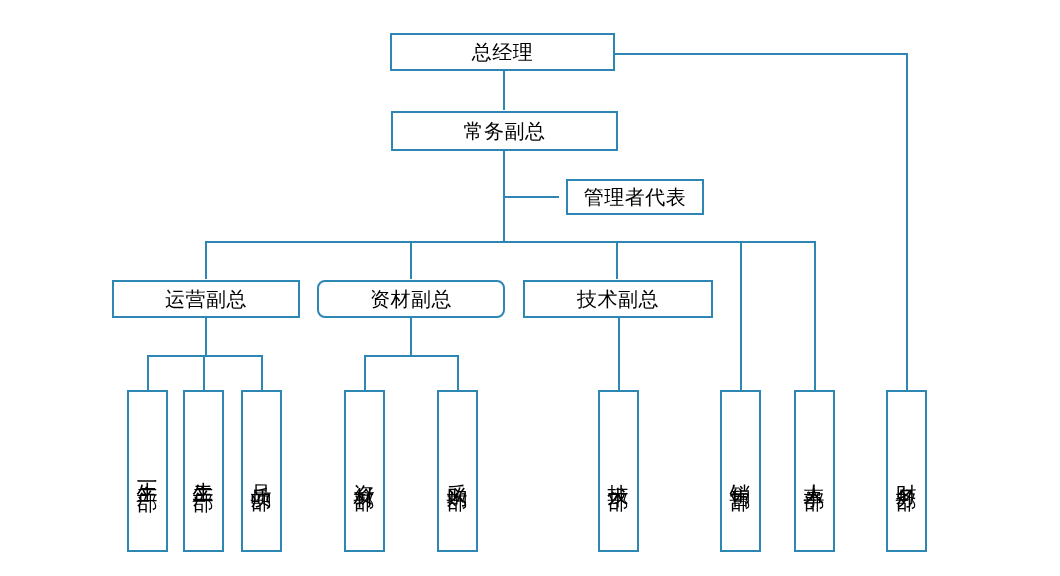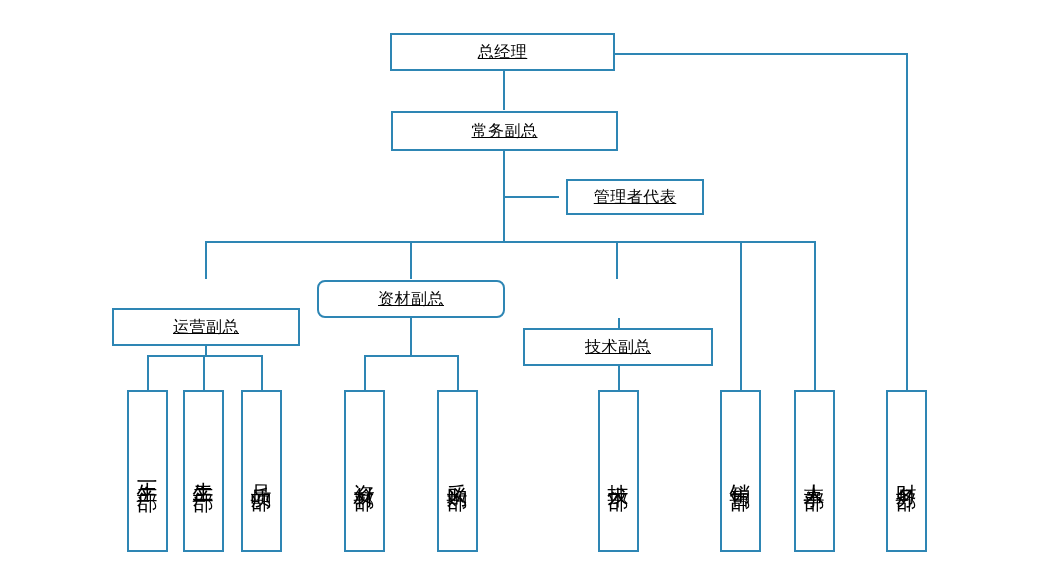--- a/index.html
+++ b/index.html
@@ -28,22 +28,21 @@
     color: #000000;
     z-index: 3;
   }
   .node-label {
     display: block;
     line-height: 1.12;
     letter-spacing: 0.5px;
     white-space: nowrap;
   }
   .node.horizontal .node-label {
-    font-size: 16px;
-    text-decoration: underline;
+    font-size: 20px;
   }
   .node.vertical {
     align-items: center;
     justify-content: center;
   }
   .node.vertical .node-label {
     writing-mode: vertical-rl;
     text-orientation: upright;
     font-size: 21px;
     letter-spacing: 3px;
@@ -98,29 +97,29 @@
   </div>
 
   <div class="node horizontal" style="left:391px; top:111px; width:227px; height:40px;">
     <span class="node-label">常务副总</span>
   </div>
 
   <div class="node horizontal" style="left:558px; top:179px; width:138px; height:36px;margin-left:8px;">
     <span class="node-label">管理者代表</span>
   </div>
 
-  <div class="node horizontal" style="left:112px; top:280px; width:188px; height:38px;margin-top:28px;">
+  <div class="node horizontal" style="left:112px; top:280px; width:188px; height:38px;">
     <span class="node-label">运营副总</span>
   </div>
 
   <div class="node horizontal" style="left:317px; top:280px; width:188px; height:38px;border-radius:8px;">
     <span class="node-label">资材副总</span>
   </div>
 
-  <div class="node horizontal" style="left:523px; top:280px; width:190px; height:38px;margin-top:48px;">
+  <div class="node horizontal" style="left:523px; top:280px; width:190px; height:38px;">
     <span class="node-label">技术副总</span>
   </div>
 
   <div class="node vertical" style="left:127px; top:390px; width:41px; height:162px;">
     <span class="node-label">生产一部</span>
   </div>
 
   <div class="node vertical" style="left:183px; top:390px; width:41px; height:162px;">
     <span class="node-label">生产二部</span>
   </div>

